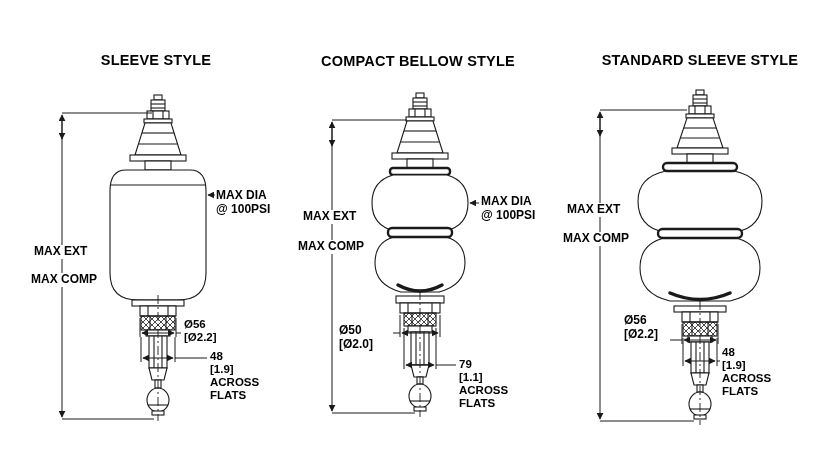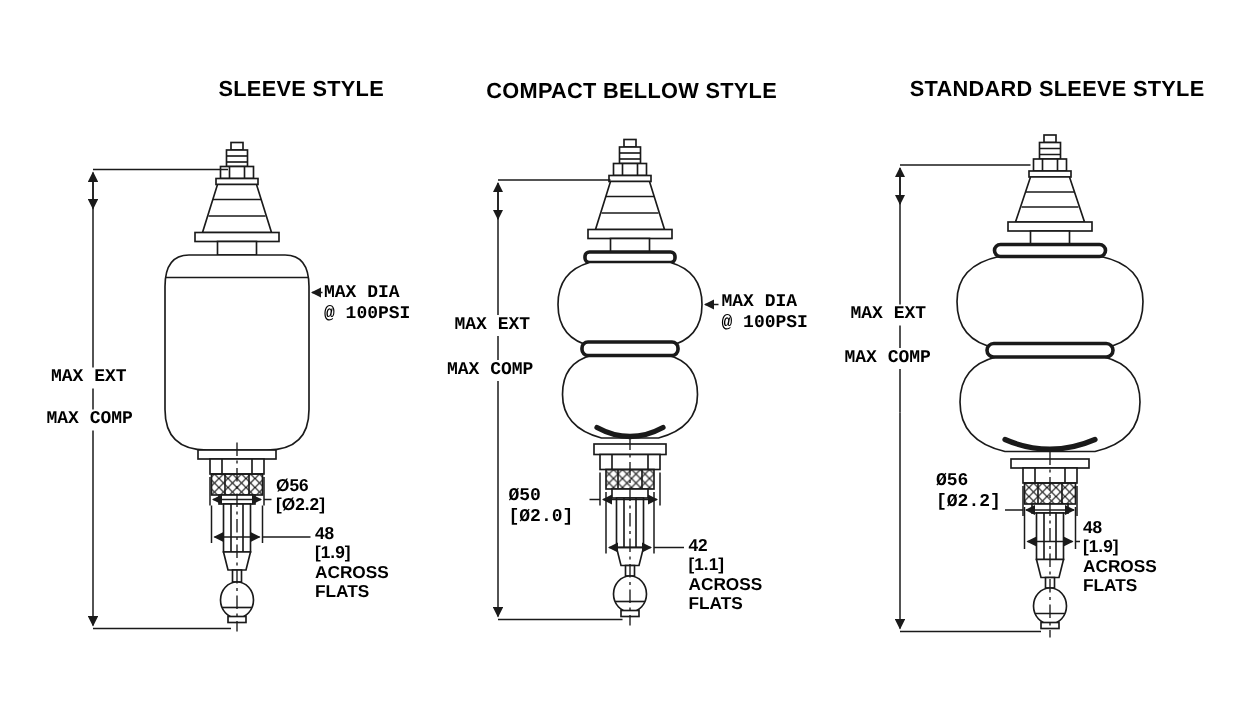--- a/index.html
+++ b/index.html
@@ -5,27 +5,27 @@
   * { box-sizing: border-box; }
   html, body { margin: 0; padding: 0; }
   body {
     width: 839px; height: 472px;
     background: #ffffff;
     font-family: "Liberation Sans", sans-serif;
     position: relative; overflow: hidden;
   }
   .title {
     position: absolute; font-weight: 700; font-size: 14.5px;
-    color: #000; text-align: right; white-space: nowrap; letter-spacing: .2px;
+    color: #000; text-align: center; white-space: nowrap; letter-spacing: .2px;
   }
   .lbl {
     position: absolute; font-weight: 700; color: #000;
     background: #fff; line-height: 1.13; white-space: nowrap; padding: 0 1px;
   }
-  .lbl-12 { font-size: 12px; font-family: Liberation Mono, monospace; }
+  .lbl-12 { font-size: 12px; }
   .lbl-11 { font-size: 11.5px; }
   svg.draw { position: absolute; overflow: visible; }
   .ln    { stroke: #1a1a1a; stroke-width: 1.1; fill: none; }
   .shape { stroke: #1a1a1a; stroke-width: 1.1; fill: #ffffff; }
   .thick { stroke: #1a1a1a; stroke-width: 2.4; fill: #ffffff; }
   .bead  { stroke: #1a1a1a; stroke-width: 3.5; fill: none; stroke-linecap: round; }
   .hatch-fill { stroke: #1a1a1a; stroke-width: 1.1; }
   .dim   { stroke: #1a1a1a; stroke-width: 1; fill: none; }
   .center{ stroke: #1a1a1a; stroke-width: .9; stroke-dasharray: 9 3 2 3; fill: none; }
 </style>
@@ -308,21 +308,21 @@
 <div class="lbl lbl-12" style="left:297px; top:240px">MAX COMP</div>
 <div class="lbl lbl-12" style="left:480px; top:195px">
   <div>MAX DIA</div>
   <div>@ 100PSI</div>
 </div>
 <div class="lbl lbl-12" style="left:338px; top:324px">
   <div>Ø50</div>
   <div>[Ø2.0]</div>
 </div>
 <div class="lbl lbl-11" style="left:458px; top:358px">
-  <div>42</div>
+  <div>79</div>
   <div>[1.1]</div>
   <div>ACROSS</div>
   <div>FLATS</div>
 </div>
 
 <div class="lbl lbl-12" style="left:566px; top:203px">MAX EXT</div>
 <div class="lbl lbl-12" style="left:562px; top:232px">MAX COMP</div>
 <div class="lbl lbl-12" style="left:623px; top:314px">
   <div>Ø56</div>
   <div>[Ø2.2]</div>

